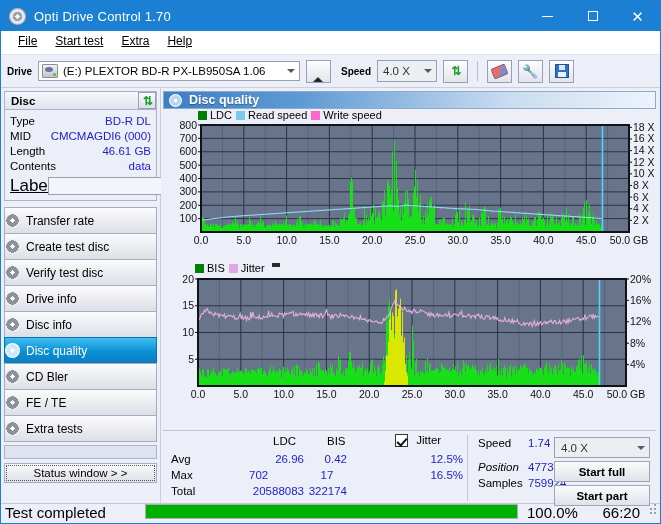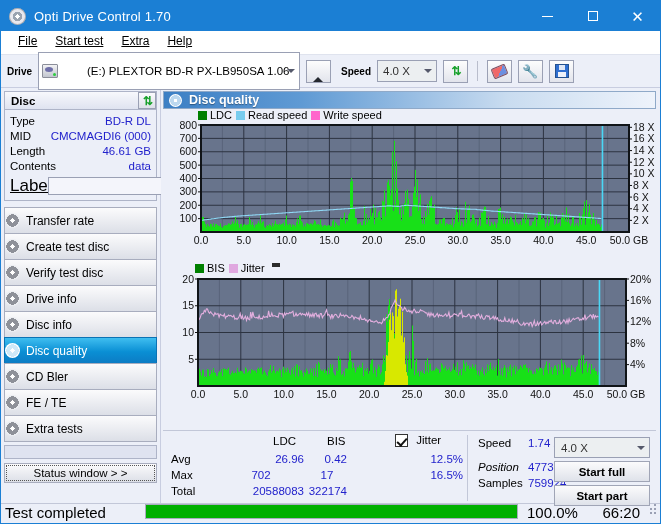--- a/index.html
+++ b/index.html
@@ -50,24 +50,23 @@
   .menu-item { padding:3px 9px; font-size:12px; color:#000; }
   .menu-item u { text-decoration:underline; }
   
   .drivebar {
     height:33px; background:#eceff8; display:flex; align-items:center;
     padding:0 6px; gap:6px; flex:0 0 auto;
     border-bottom:1px solid #c8cde0;
   }
   .bar-label { font-weight:bold; font-size:10px; color:#000; }
   .drive-combo {
-    flex:0 0 262px; height:38px; background:#fff; border:1px solid #9aa0b4;
+    flex:0 0 262px; height:20px; background:#fff; border:1px solid #9aa0b4;
     display:flex; align-items:center; padding:0 0 0 3px; font-size:11.5px;
     position:relative;
-    gap:24px;
   }
   .drive-icon {
     width:16px; height:14px; margin-right:5px; flex:0 0 auto;
     background:linear-gradient(#f2f2f4,#c3c6cf);
     border:1px solid #8b8e99; border-radius:1px; position:relative;
   }
   .drive-icon::before{
     content:""; position:absolute; left:2px; top:2px; width:8px; height:5px;
     background:#6f6fa8; border-radius:50%;
   }
@@ -1370,21 +1369,21 @@
       <div class="stats">
         <div class="stats-left">
           <span class="st hdr" style="left:106px;top:0;">LDC</span>
           <span class="st hdr" style="left:160px;top:0;">BIS</span>
 
           <span class="st hdr" style="left:4px;top:18px;">Avg</span>
           <span class="st num" style="left:85px;top:18px;width:52px;text-align:right;">26.96</span>
           <span class="st num" style="left:140px;top:18px;width:40px;text-align:right;">0.42</span>
 
           <span class="st hdr" style="left:4px;top:34px;">Max</span>
-          <span class="st num" style="left:68px;top:34px;width:52px;text-align:center;">702</span>
+          <span class="st num" style="left:82px;top:34px;width:52px;text-align:left;">702</span>
           <span class="st num" style="left:140px;top:34px;width:40px;text-align:center;">17</span>
 
           <span class="st hdr" style="left:4px;top:50px;">Total</span>
           <span class="st num" style="left:60px;top:50px;width:77px;text-align:right;">20588083</span>
           <span class="st num" style="left:128px;top:50px;width:52px;text-align:right;">322174</span>
 
           <span class="st" style="left:228px;top:-1px;">
             <span class="chk"></span>
             <span style="margin-left:5px;">Jitter</span>
           </span>

